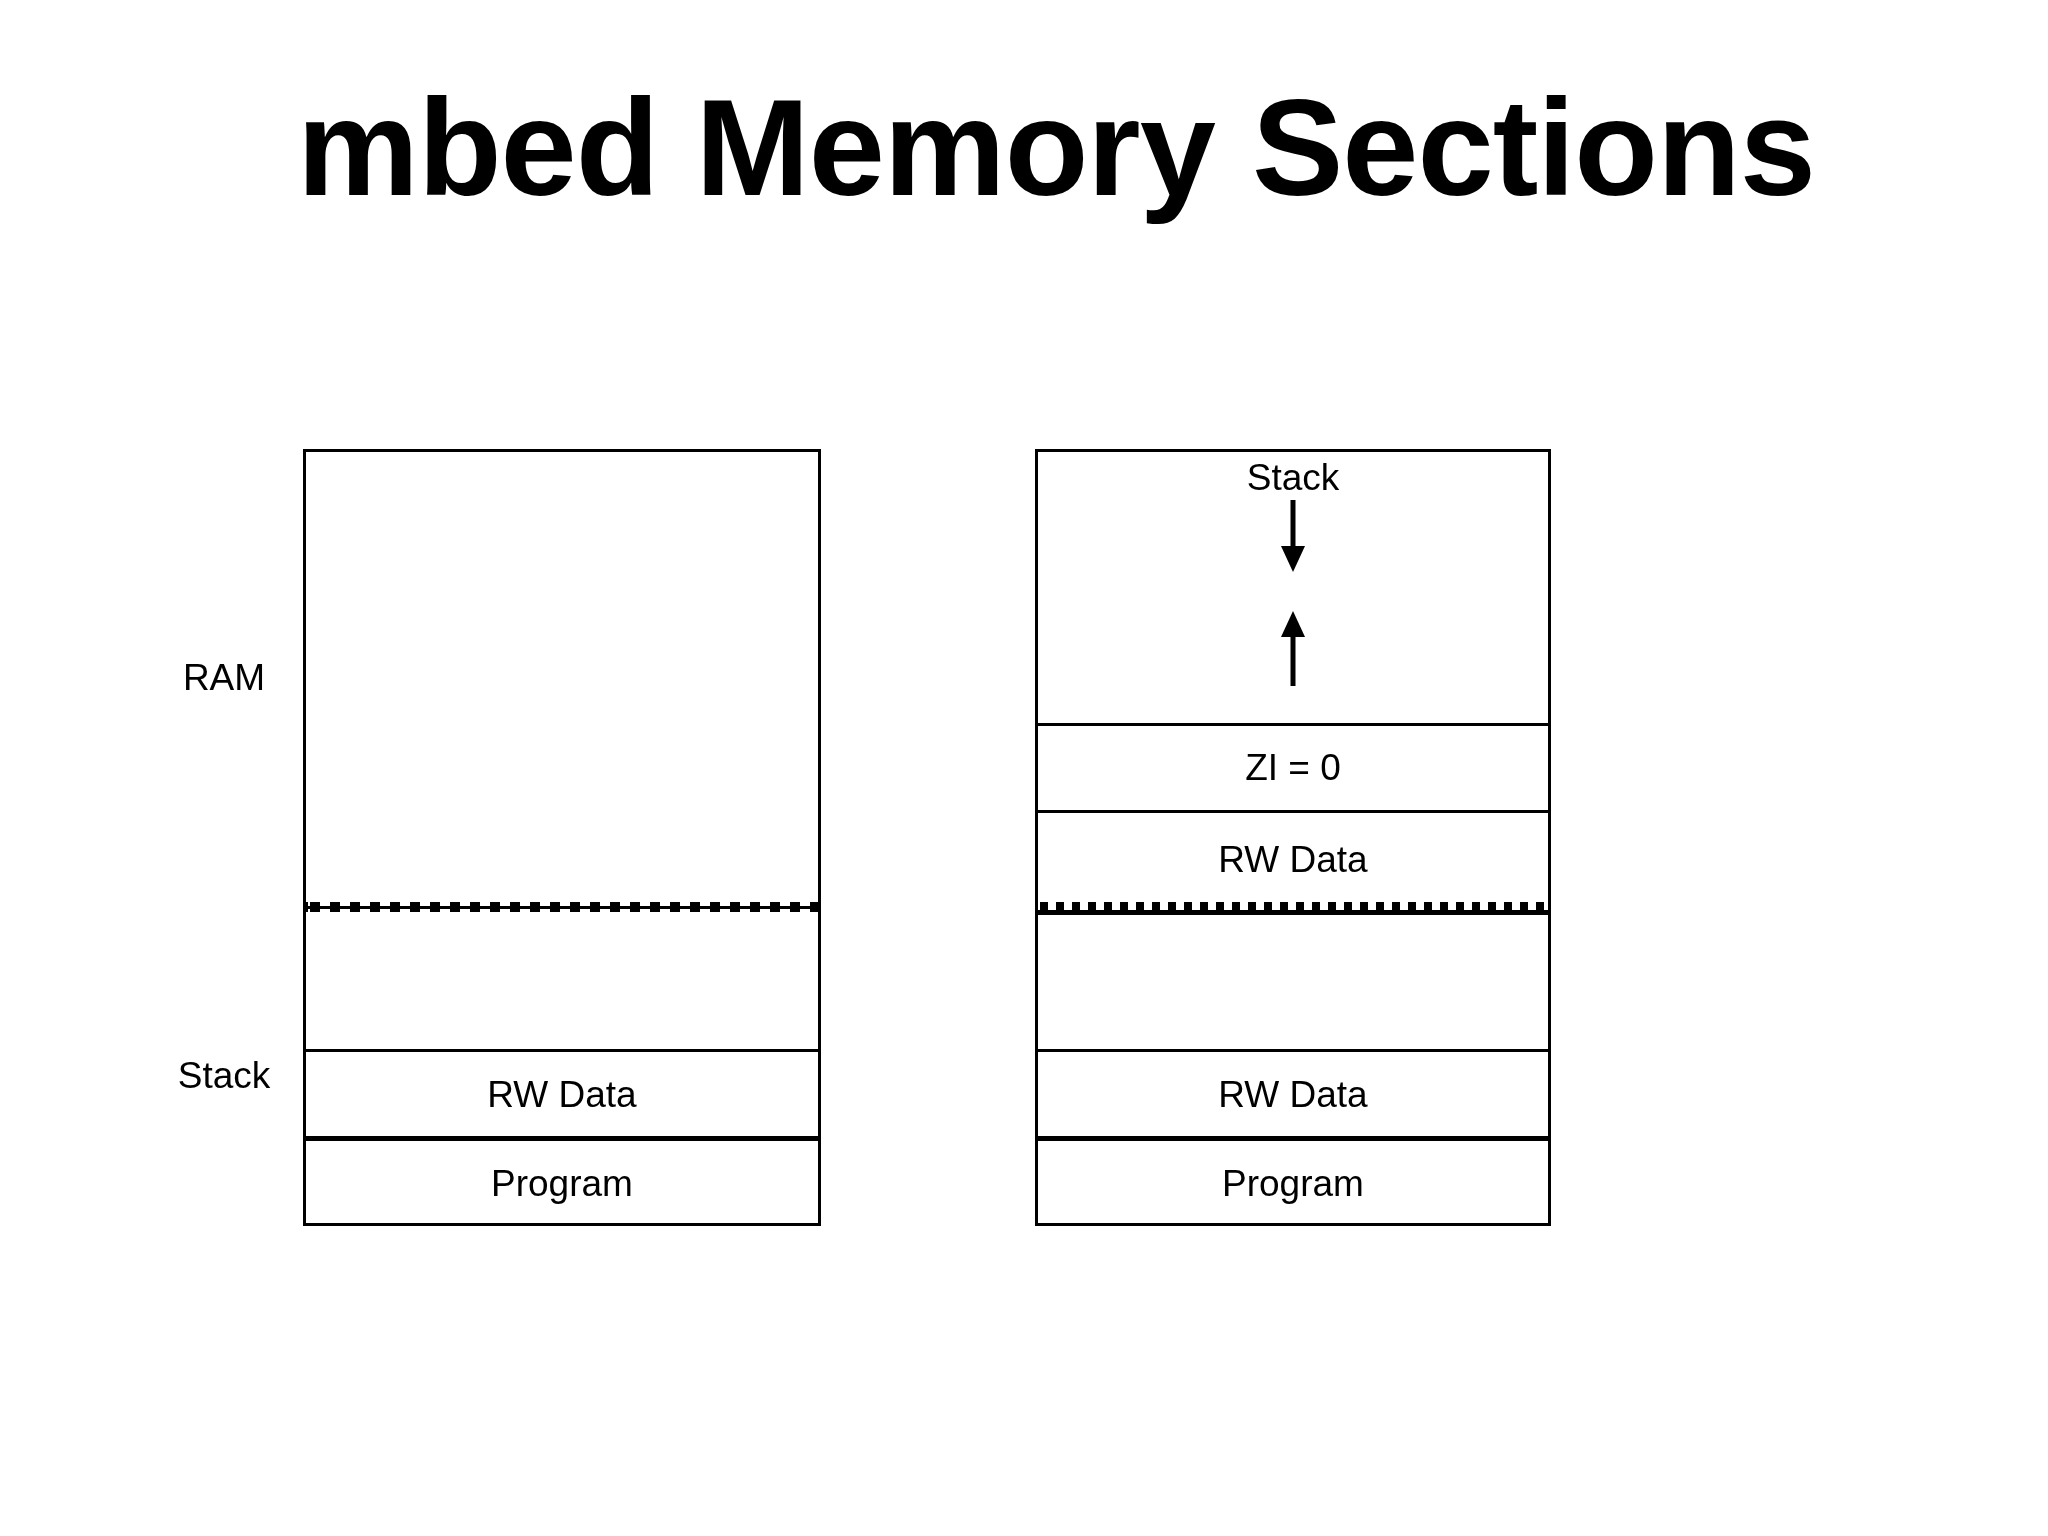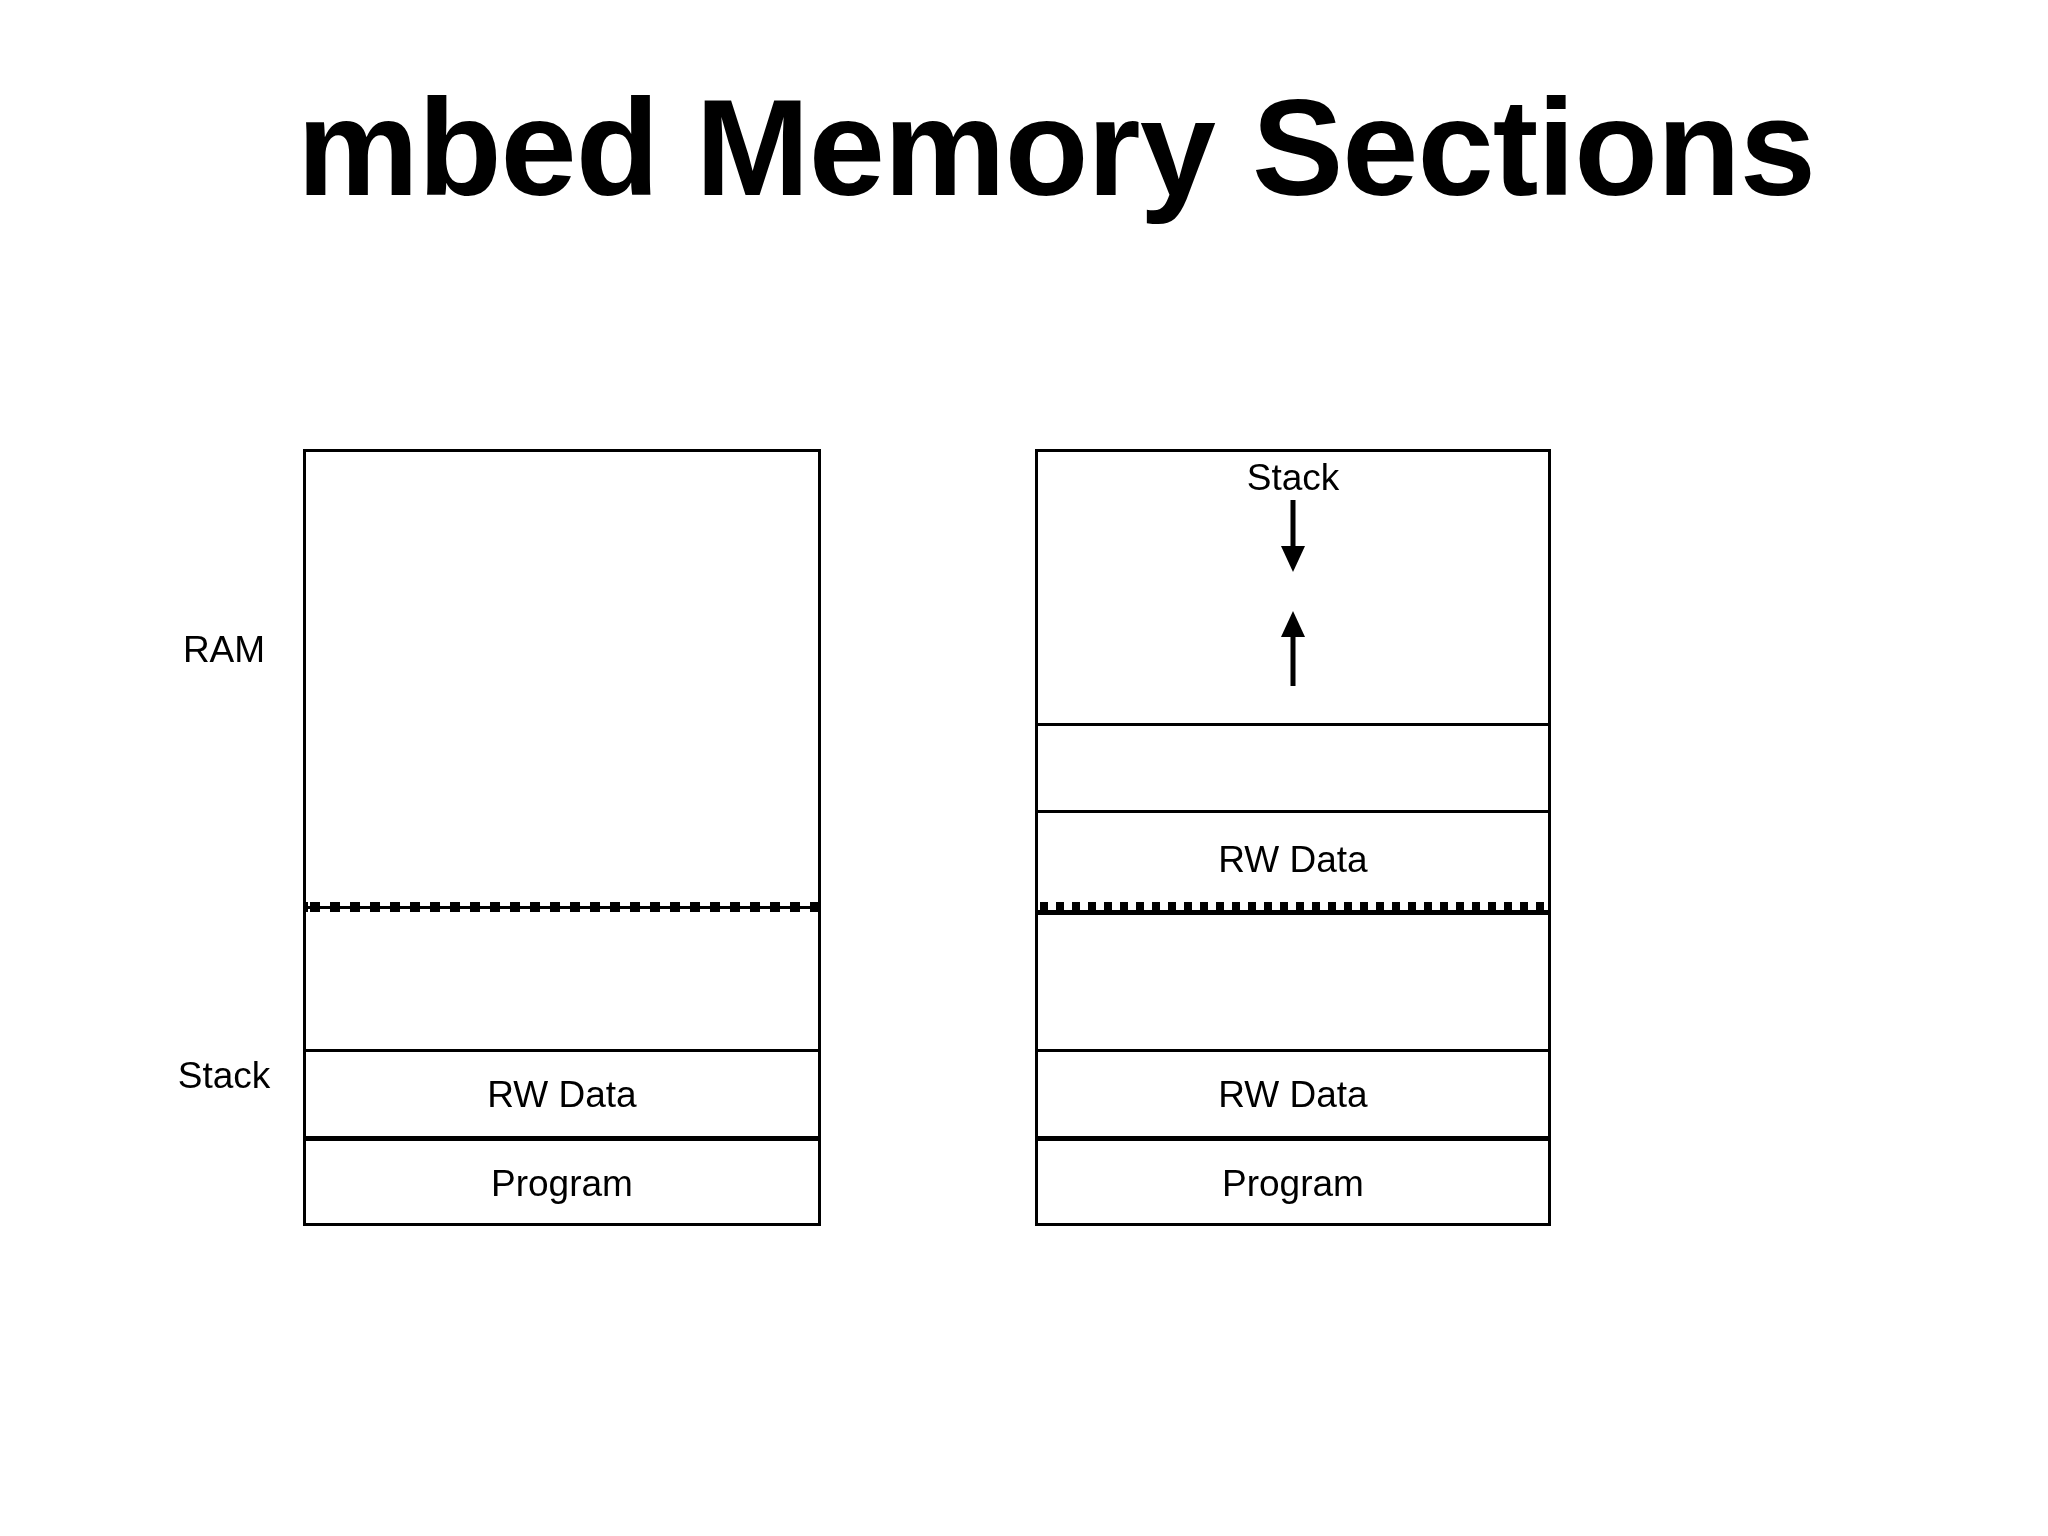--- a/index.html
+++ b/index.html
@@ -32,21 +32,21 @@
   }
   .side-label {
     position: absolute;
     width: 200px;
     height: 44px;
     line-height: 44px;
     text-align: center;
     font-size: 37px;
     color: #000000;
   }
-  .side-label.ram   { left: 92px; top: 628px; }
+  .side-label.ram   { left: 92px; top: 656px; }
   .side-label.flash { left: 92px; top: 1054px; }
 
   .memory-box {
     position: absolute;
     top: 449px;
     height: 777px;
     border: 3px solid #000000;
     box-sizing: border-box;
     background: #ffffff;
   }
@@ -134,20 +134,21 @@
       <polygon points="15,72 3,46 27,46" fill="#000000"></polygon>
     </svg>
 
     <svg class="arrow up" width="30" height="75" viewBox="0 0 30 75">
       <polygon points="15,0 3,26 27,26" fill="#000000"></polygon>
       <line x1="15" y1="22" x2="15" y2="75" stroke="#000000" stroke-width="5"></line>
     </svg>
 
     <div class="hline" style="top:271px"></div>
 
+    <div class="section-label" style="top:294px">ZI = 0</div>
     <div class="hline" style="top:358px"></div>
 
     <div class="section-label" style="top:386px">RW Data</div>
     <div class="dashed-on-line"></div>
 
     <div class="hline" style="top:597px"></div>
     <div class="section-label" style="top:621px">RW Data</div>
     <div class="hline thick" style="top:684px"></div>
     <div class="section-label" style="top:710px">Program</div>
   </div>

